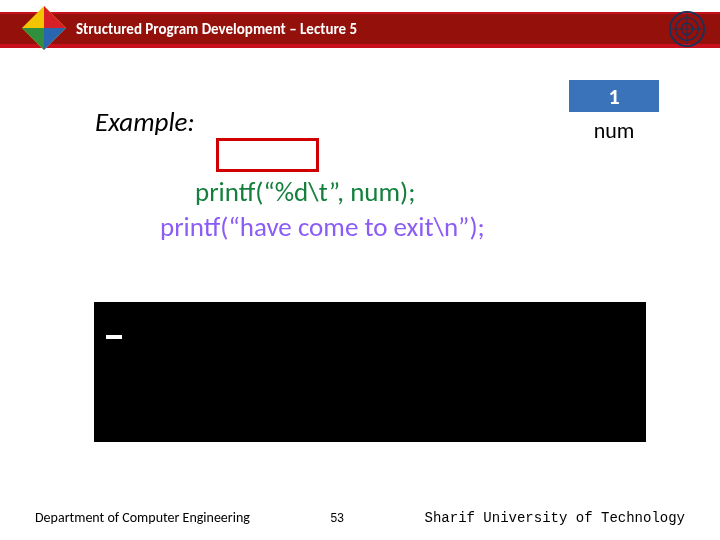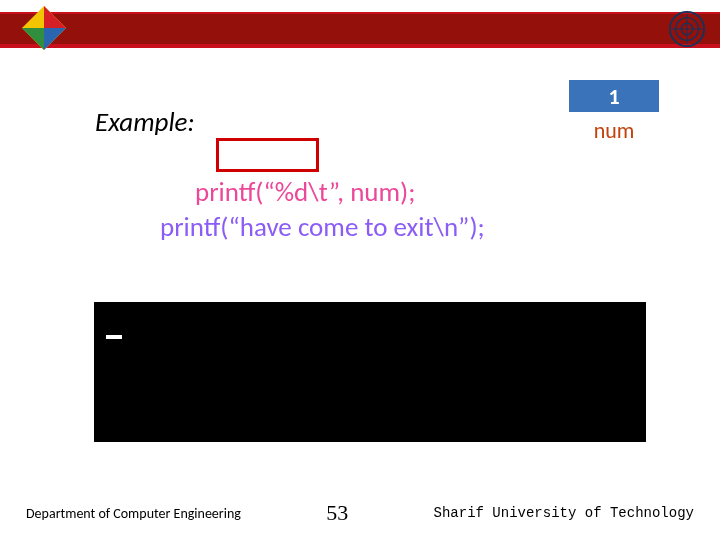--- a/index.html
+++ b/index.html
@@ -8,44 +8,47 @@
 
   .header-band { position: absolute; left: 0; top: 12px; width: 720px; height: 36px; background: #c90e1c; }
   .header-gray { position: absolute; left: 0; top: 14px; width: 720px; height: 30px; background: #94100b; }
   .header-inner { position: absolute; left: 76px; top: 14px; height: 30px; display: flex; align-items: center; }
   .header-title { color: #fff; font-size: 15px; font-weight: 700; }
 
   .logo-left { position: absolute; left: 20px; top: 4px; width: 48px; height: 48px; }
   .logo-right { position: absolute; right: 14px; top: 10px; width: 38px; height: 38px; }
 
   .value-box { position: absolute; left: 569px; top: 80px; width: 90px; height: 32px; background: #3a73b9; display: flex; align-items: center; justify-content: center; color: #fff; font-size: 22px; font-weight: 700; }
-  .value-label { position: absolute; left: 569px; top: 117px; width: 90px; text-align: center; font-size: 22px; color: #c2410c; }
+  .value-label { position: absolute; left: 569px; top: 117px; width: 90px; text-align: center; font-size: 22px; color: #000000; }
 
   .example-label { position: absolute; left: 95px; top: 105px; font-size: 27px; color: #000; font-style: italic; }
   .code-line1 { position: absolute; left: 160px; top: 140px; font-size: 27px; color: #000; white-space: pre; }
-  .code-line2 { position: absolute; left: 195px; top: 175px; font-size: 27px; color: #ec4899; white-space: pre; }
+  .code-line2 { position: absolute; left: 195px; top: 175px; font-size: 27px; color: #15803d; white-space: pre; }
   .code-line3 { position: absolute; left: 160px; top: 210px; font-size: 27px; color: #8b5cf6; white-space: pre; }
 
   .red-box { position: absolute; left: 216px; top: 138px; width: 103px; height: 34px; border: 3px solid #d10000; }
 
   .console { position: absolute; left: 94px; top: 302px; width: 552px; height: 140px; background: #000; color: #fff; font-family: "Courier New", monospace; font-size: 28px; padding: 14px 12px; }
   .cursor { display: inline-block; width: 16px; height: 4px; background: #fff; vertical-align: baseline; }
 
-  .footer { position: absolute; left: 0; bottom: 14px; width: 720px; display: flex; align-items: center; justify-content: space-between; padding: 0 26px; font-size: 14px; }
+  .footer { position: absolute; left: 0; bottom: 14px; width: 720px; display: flex; align-items: center; justify-content: space-between; padding: 0 35px; font-size: 14px; }
   .footer-left { font-family: Calibri, Arial, sans-serif; }
-  .footer-center { font-family: Liberation Serif, serif; font-size: 22px; text-align: right; }
+  .footer-center { font-family: Liberation Sans, sans-serif; font-size: 12px; text-align: right; }
   .footer-right { font-family: Liberation Mono, monospace; }
 </style>
 </head>
 <body>
 
 <div class="slide">
 
   <div class="header-band"></div>
   <div class="header-gray"></div>
+  <div class="header-inner">
+    <span class="header-title">Structured Program Development – Lecture 5</span>
+  </div>
 
   <div class="logo-left">
     <svg viewBox="0 0 48 48">
       <polygon points="24,2 46,24 24,46 2,24" fill="#f3c400"></polygon>
       <polygon points="24,2 46,24 24,24" fill="#d61f26"></polygon>
       <polygon points="24,24 46,24 24,46" fill="#2a65af"></polygon>
       <polygon points="2,24 24,24 24,46" fill="#2f8f3e"></polygon>
     </svg>
   </div>
 

